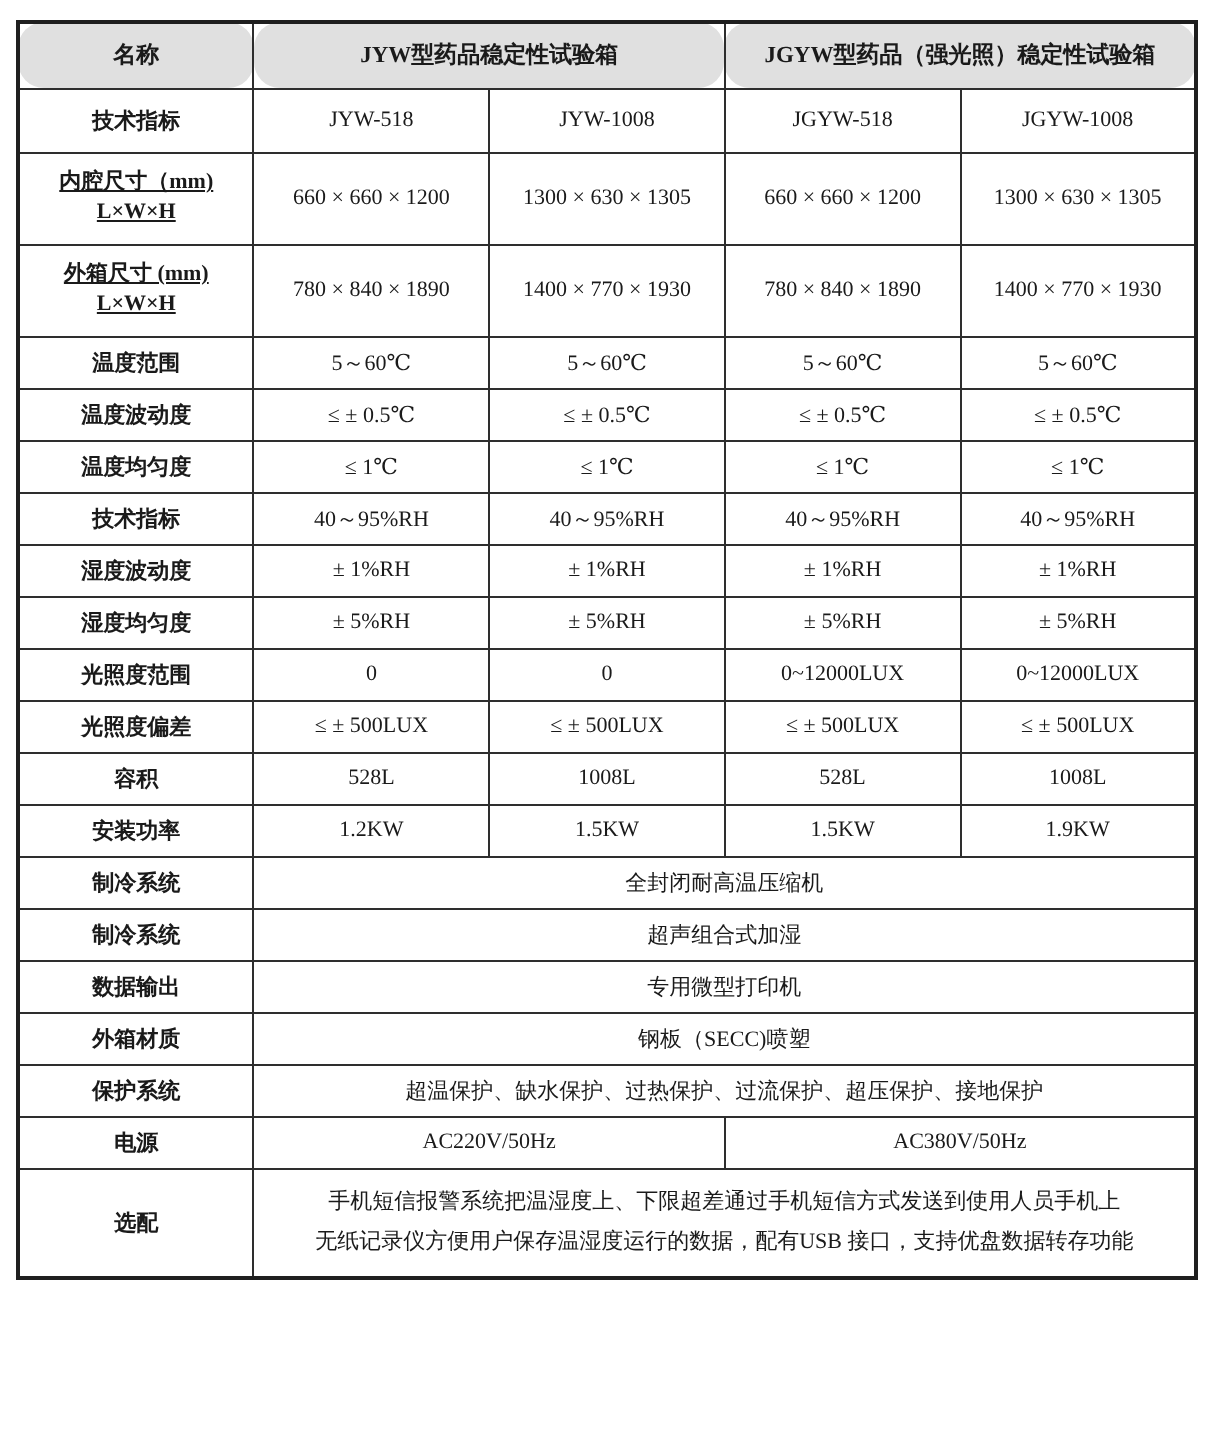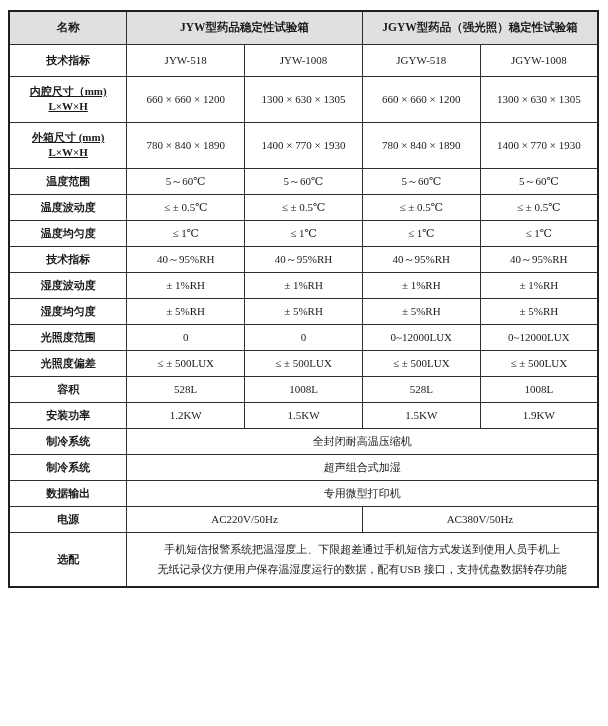--- a/index.html
+++ b/index.html
@@ -27,20 +27,21 @@
   }
   tr.h-header{height:33px;}
   tr.h-model{height:32px;}
   tr.h-dim{height:46px;}
   tr.h-std{height:26px;}
   tr.h-opt{height:55px;}
   tr.h-header td{
     background:#e0e0e0;
     font-weight:bold;
     font-size:11.5px;
+    border-radius:13px;
   }
   td.lbl{font-weight:bold;}
   td.val{font-weight:normal;}
   .two-line span{display:block;line-height:15px;text-decoration:underline;}
   td.opt-val{
     text-align:left;
     padding-left:30px;
     line-height:20px;
   }
 </style>
@@ -182,21 +183,29 @@
         <td class="lbl">制冷系统</td>
         <td class="val" colspan="4">超声组合式加湿</td>
       </tr>
 
       <tr class="h-std">
         <td class="lbl">数据输出</td>
         <td class="val" colspan="4">专用微型打印机</td>
       </tr>
 
 
-
+      <tr class="h-std">
+        <td class="lbl">外箱材质</td>
+        <td class="val" colspan="4">钢板（SECC)喷塑</td>
+      </tr>
+
+      <tr class="h-std">
+        <td class="lbl">保护系统</td>
+        <td class="val" colspan="4">超温保护、缺水保护、过热保护、过流保护、超压保护、接地保护</td>
+      </tr>
 
       <tr class="h-std">
         <td class="lbl">电源</td>
         <td class="val" colspan="2">AC220V/50Hz</td>
         <td class="val" colspan="2">AC380V/50Hz</td>
       </tr>
 
 
 
       <tr class="h-opt">

